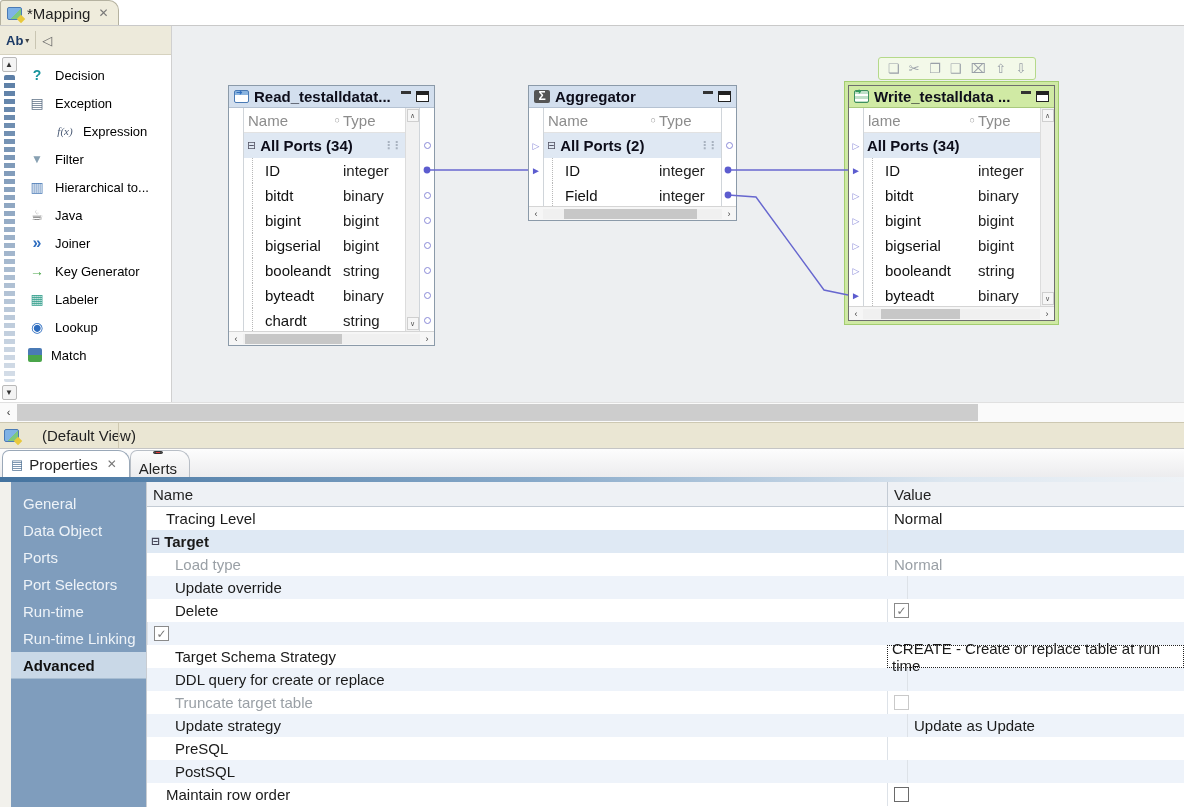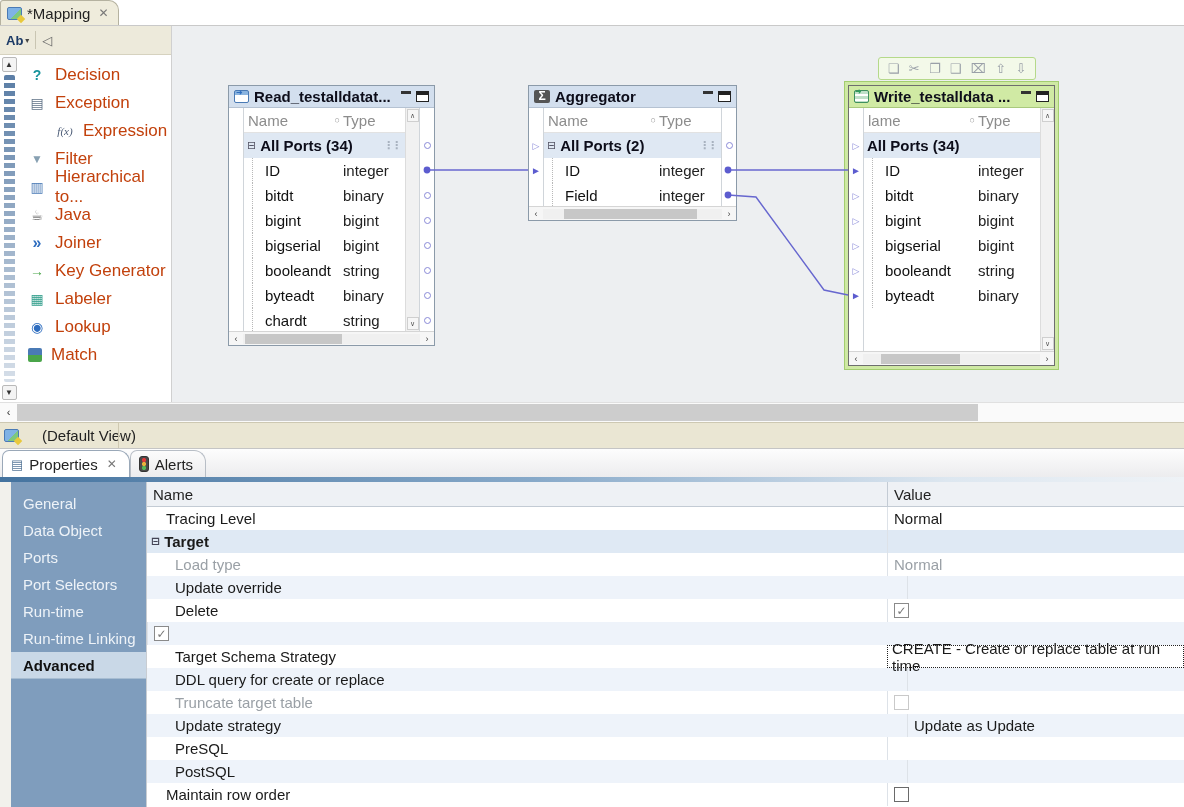--- a/index.html
+++ b/index.html
@@ -37,33 +37,33 @@
   .ic-exception { color:#5f7286; }
   .ic-expression { color:#4a5a75; font-style:italic; font-size:11px; font-family:"Liberation Serif",serif;margin-left:28px; }
   .ic-filter { color:#87a0b2; font-size:12px; }
   .ic-hier { color:#4a7ab5; }
   .ic-java { color:#7a7a7a; }
   .ic-joiner { color:#2e6dbf; font-weight:bold; font-size:16px; }
   .ic-key { color:#4aa54a; font-weight:bold; }
   .ic-labeler { color:#2f9d8a; }
   .ic-lookup { color:#2e6dbf; }
   .ic-match { width:14px; height:14px; background:linear-gradient(#4a7ab5 0 48%, #fff 48% 52%, #4aa54a 52% 100%); border-radius:2px; }
-  .pal-label { font-size:17px; color:#c2410c; }
+  .pal-label { font-size:13px; color:#000000; }
 
   
   .canvas { position:relative; flex:1; background:#edeff1; overflow:hidden; }
   #wires { position:absolute; left:0; top:0; pointer-events:none; z-index:6; }
 
   .mini-toolbar { position:absolute; left:706px; top:31px; width:158px; height:23px; background:#f3f9e9; border:1px solid #b5d98a; border-radius:3px; display:flex; align-items:center; justify-content:space-around; padding:0 4px; z-index:4; }
   .mini-tb-ic { color:#9aa0a8; font-size:13px; }
 
   .tbox { position:absolute; background:#fff; border:1px solid #8b9aa9; z-index:3; display:flex; flex-direction:column; }
   .tbox.read  { left:56px;  top:59px; width:207px; height:261px; }
   .tbox.agg   { left:356px; top:59px; width:209px; height:136px; }
-  .tbox.write { left:676px; top:59px; width:207px; height:281px; border-color:#6e6e6e; box-shadow:0 0 0 3px #cfe9a4, 0 0 0 4px #a3cd70; }
+  .tbox.write { left:676px; top:59px; width:207px; height:236px; border-color:#6e6e6e; box-shadow:0 0 0 3px #cfe9a4, 0 0 0 4px #a3cd70; }
   .tbox-header { height:22px; background:#d3dfee; display:flex; align-items:center; gap:5px; padding:0 5px; border-bottom:1px solid #b5c2d2; }
   .tbox.write .tbox-header { background:#d0eaa4; border-bottom-color:#a9c97d; }
   .tbox-title { flex:1; font-weight:bold; font-size:15px; white-space:nowrap; overflow:hidden; color:#0d0d1a; }
   .win-min { width:10px; height:3px; background:#333; margin-top:-8px; flex:none; }
   .win-max { width:13px; height:11px; border:1.5px solid #222; background:#fff; flex:none; border-top-width:4px; }
   .hdr-ic { width:15px; height:13px; flex:none; border-radius:2px; position:relative; }
   .hdr-ic.source-icon { background:linear-gradient(#8ab4e0 0 4px, #fff 4px), repeating-linear-gradient(to bottom,#c8d8ea 0 3px,#fff 3px 5px); border:1px solid #4a7ab5; }
   .hdr-ic.source-icon::after { content:"➜"; position:absolute; left:1px; top:-3px; font-size:8px; color:#2e6dbf; }
   .hdr-ic.sigma-icon { background:#555; color:#fff; font-weight:bold; font-size:12px; line-height:13px; text-align:center; width:16px; }
   .hdr-ic.target-icon { background:repeating-linear-gradient(to bottom,#bfe0c8 0 3px,#fff 3px 5px); border:1px solid #3f8f5f; }
@@ -106,21 +106,21 @@
 
   
   .view-bar { height:26px; background:#eae6d3; border-top:1px solid #cdc8b2; display:flex; align-items:center; gap:23px; padding-left:4px; position:relative; }
   .view-bar::after { content:""; position:absolute; left:118px; top:0; width:1px; height:26px; background:#cfc9b2; }
   .view-label { color:#222; }
 
   
   .bottom-tabs { height:29px; background:linear-gradient(#fdfdfd,#ececee); border-top:1px solid #c5c5c5; display:flex; align-items:flex-end; padding-left:2px; position:relative; }
   .btab { display:flex; align-items:center; gap:6px; height:27px; padding:0 12px 0 8px; font-size:15px; color:#222; border:1px solid #9aa8b8; border-bottom:none; border-radius:7px 12px 0 0; }
   .btab.active { background:#fff; }
-  .btab.inactive { border-color:#b8bec6; background:transparent; }
+  .btab.inactive { border-color:#b8bec6; background:transparent;flex-direction:column; }
   .props-tab-ic { color:#5a7a9a; font-size:13px; }
   .traffic-light { width:10px; height:16px; border-radius:3px; background:
       radial-gradient(circle at 50% 22%, #e03a3a 0 1.8px, transparent 2.4px),
       radial-gradient(circle at 50% 50%, #e8b23c 0 1.8px, transparent 2.4px),
       radial-gradient(circle at 50% 78%, #58b858 0 1.8px, transparent 2.4px),
       #4a4a4a; border:1px solid #333; }
   .blue-strip { height:5px; background:linear-gradient(to right,#44739f,#87a9c9 45%,#dde7f0 80%,#eef2f6); }
 
   
   .props { display:flex; height:326px; }

